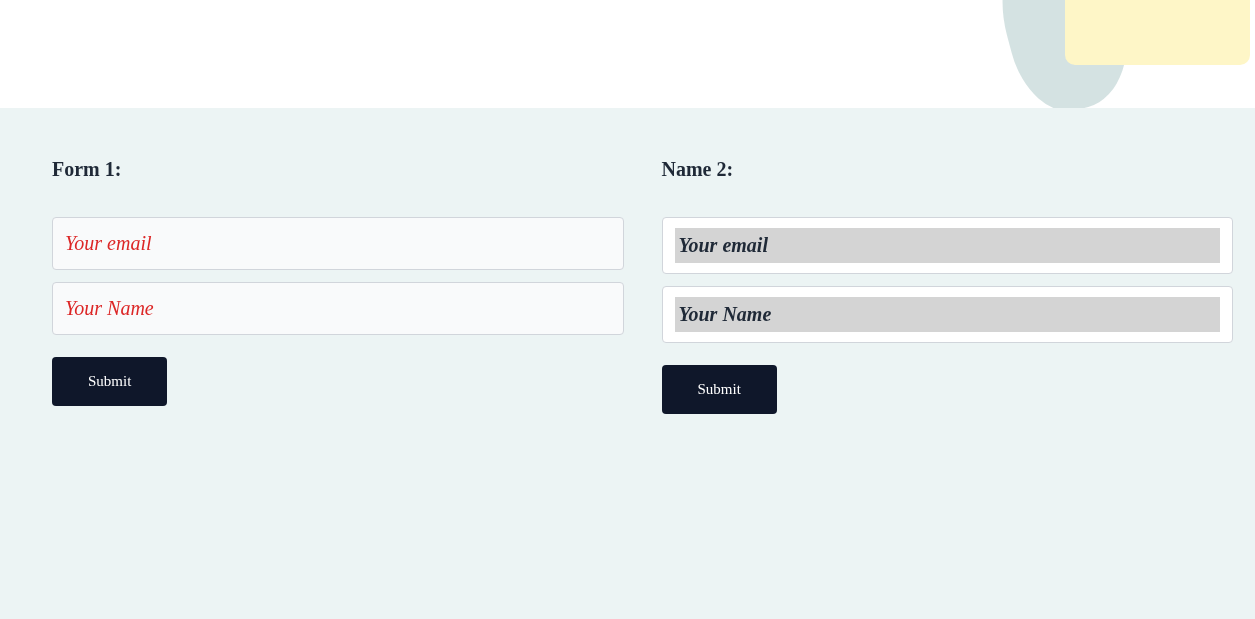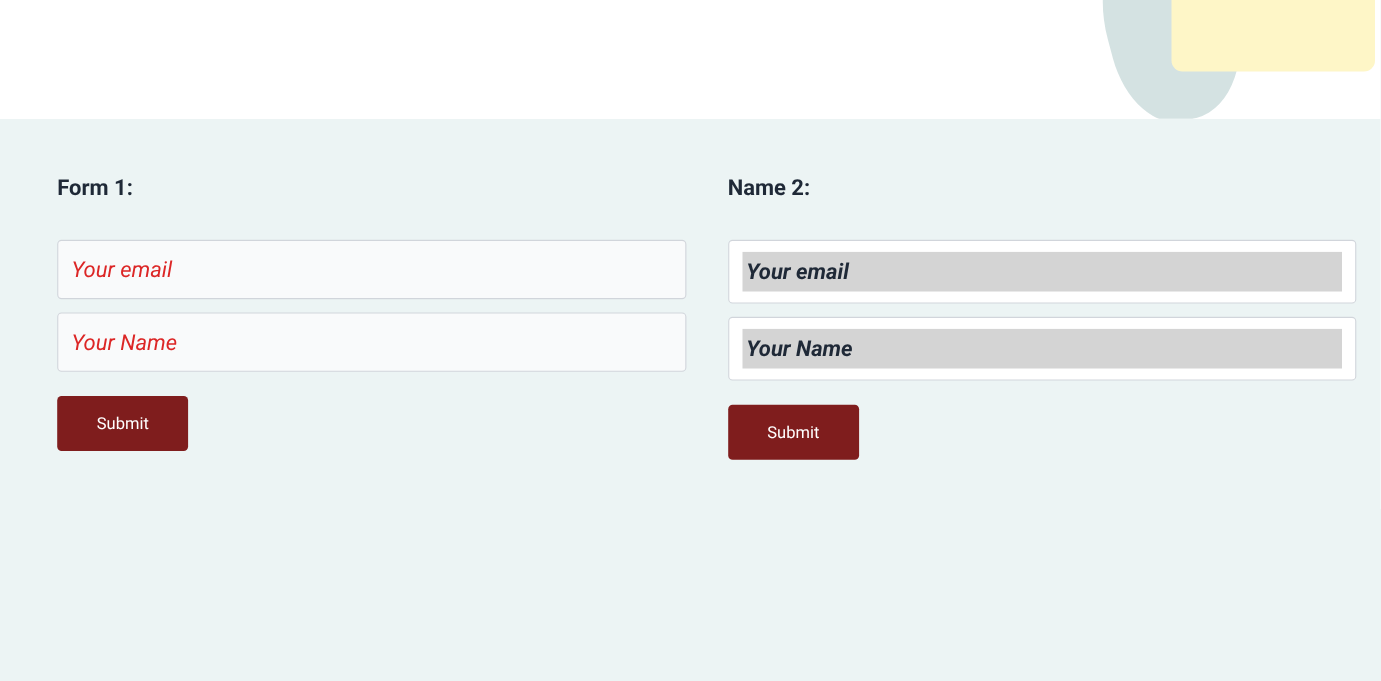--- a/index.html
+++ b/index.html
@@ -58,20 +58,21 @@
     .main-section {
       background: #ecf4f4;
       height: calc(619px - 108px);
       display: flex;
       padding: 50px 22px 40px 52px;
       gap: 20px;
     }
     .form-container {
       flex: 1;
       min-width: 0;
+      font-family: Liberation Serif, serif;
     }
     .form-container.left {
       max-width: 582px;
       margin-right: 18px;
     }
     .form-container.right {
       max-width: 582px;
     }
     .form-title {
       font-size: 20px;
@@ -116,21 +117,21 @@
       border: none;
       color: #1f2937;
       font-family: inherit;
     }
     .form-input-inner::placeholder {
       color: #1f2937;
       font-weight: 700;
       font-style: italic;
     }
     .submit-btn {
-      background: #7f1d1d;
+      background: #0f172a;
       color: #fff;
       border: none;
       padding: 16px 36px;
       font-size: 15px;
       border-radius: 4px;
       cursor: pointer;
       margin-top: 10px;
       font-family: inherit;
     }
   </style>

